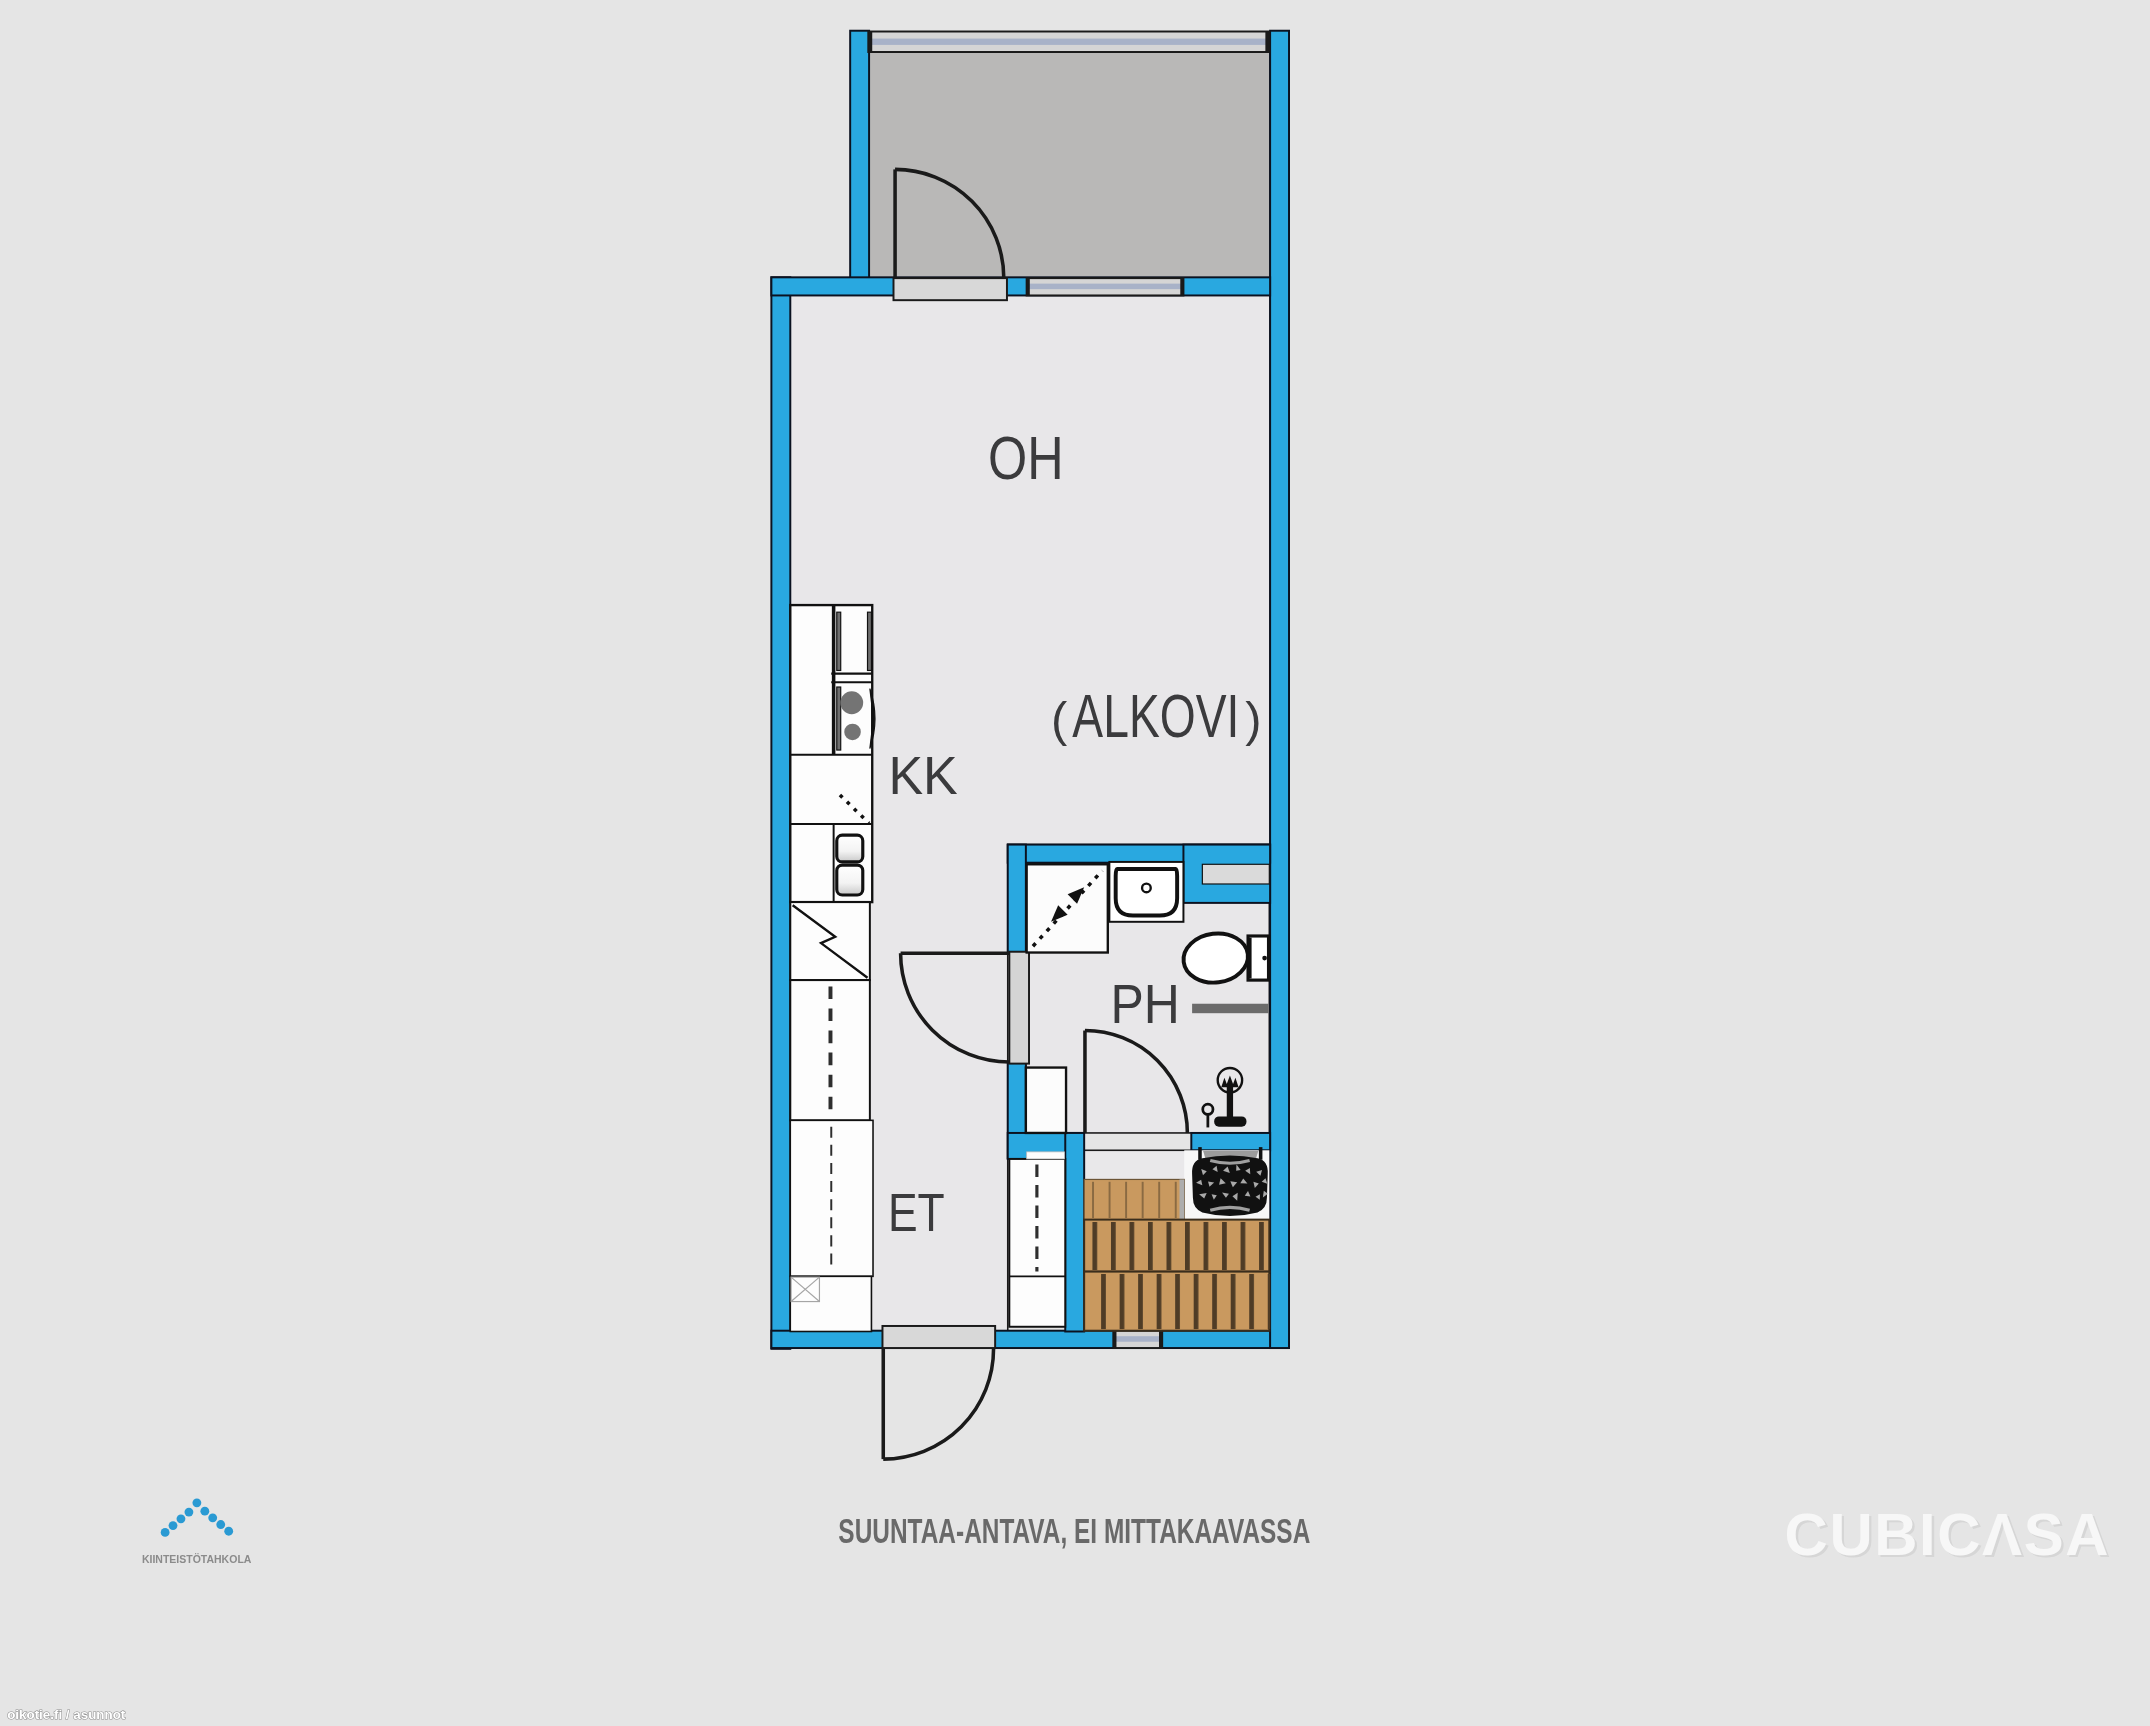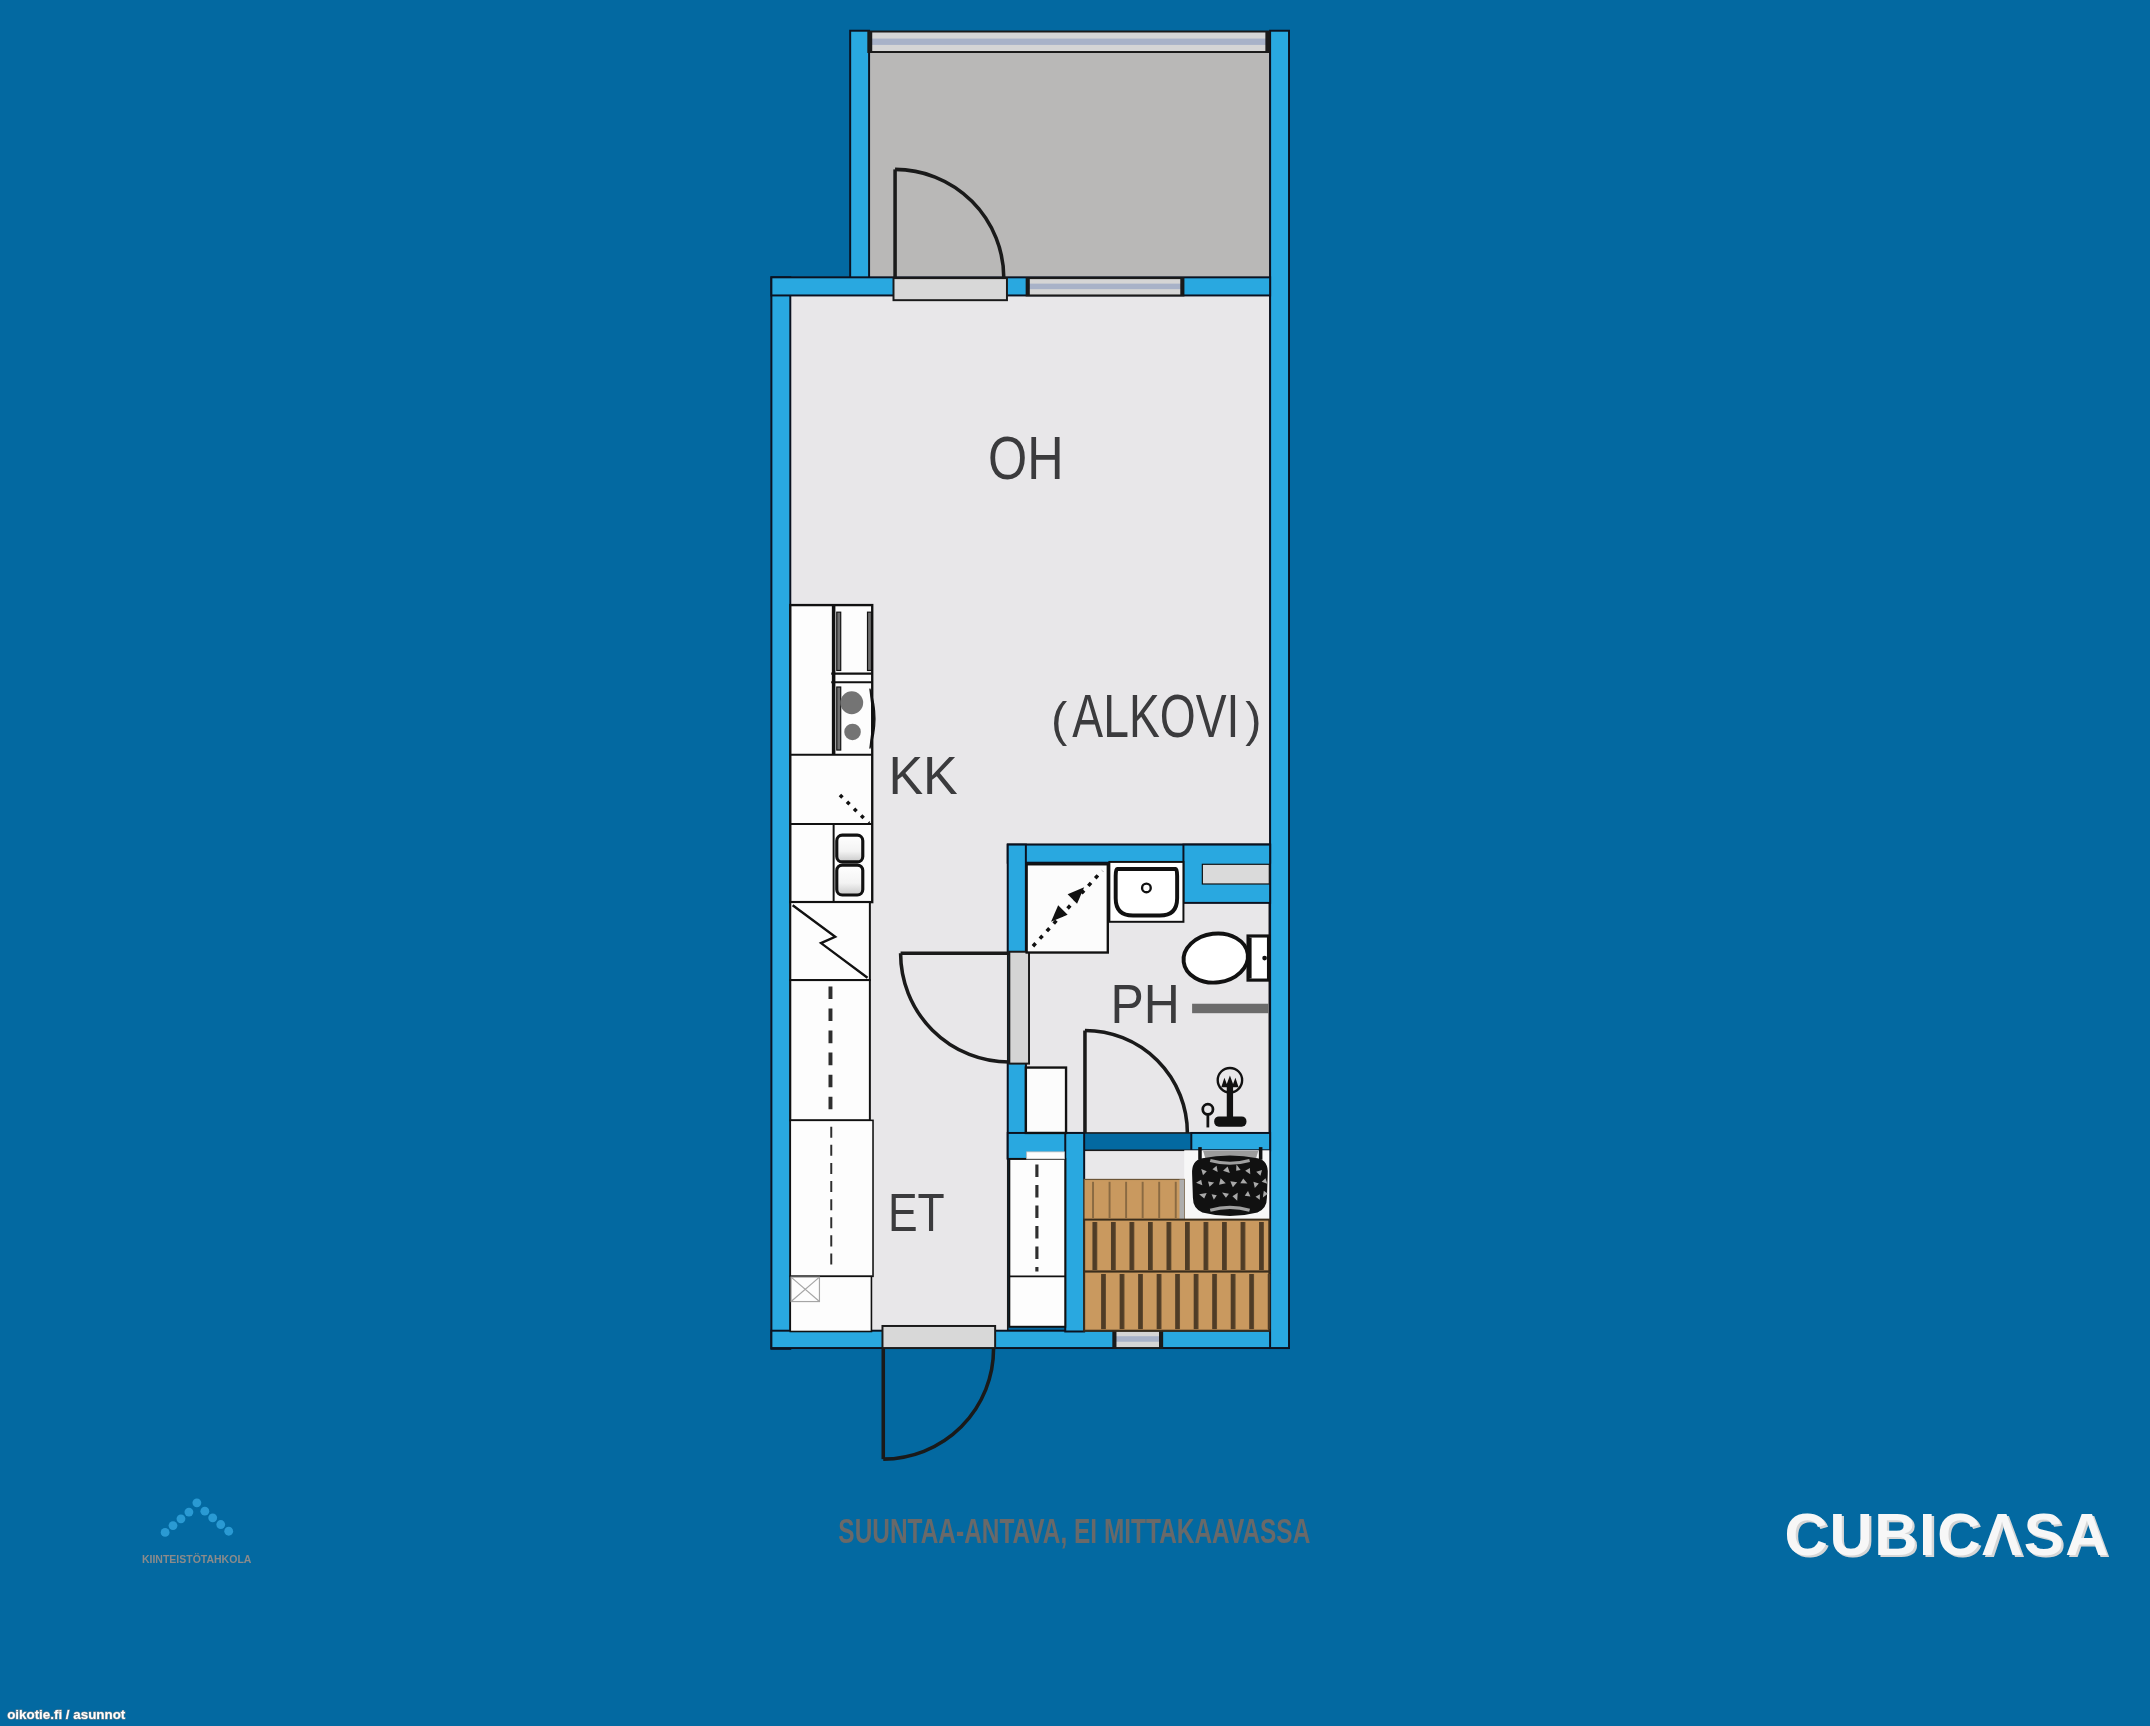--- a/index.html
+++ b/index.html
@@ -1,16 +1,16 @@
 <!DOCTYPE html>
 <html style="font-size:12.6px"><head>
 <meta charset="utf-8">
 <style>
   html,body{margin:0;padding:0;background:#ffffff;}
-  #page{position:relative;width:2151px;height:1727px;background:#0369a1;overflow:hidden;
+  #page{position:relative;width:2151px;height:1727px;background:#e5e5e5;overflow:hidden;
         font-family:"Liberation Sans", sans-serif;}
   svg{position:absolute;left:0;top:0;}
 </style>
 </head>
 <body>
 <div id="page">
 <svg width="2151" height="1727" viewBox="0 0 2730 2192" xmlns="http://www.w3.org/2000/svg">
 <defs>
   <pattern id="plankMain" patternUnits="userSpaceOnUse" width="23.5" height="10">
     <rect x="0" y="0" width="6" height="10" fill="#4f3c26"></rect>

